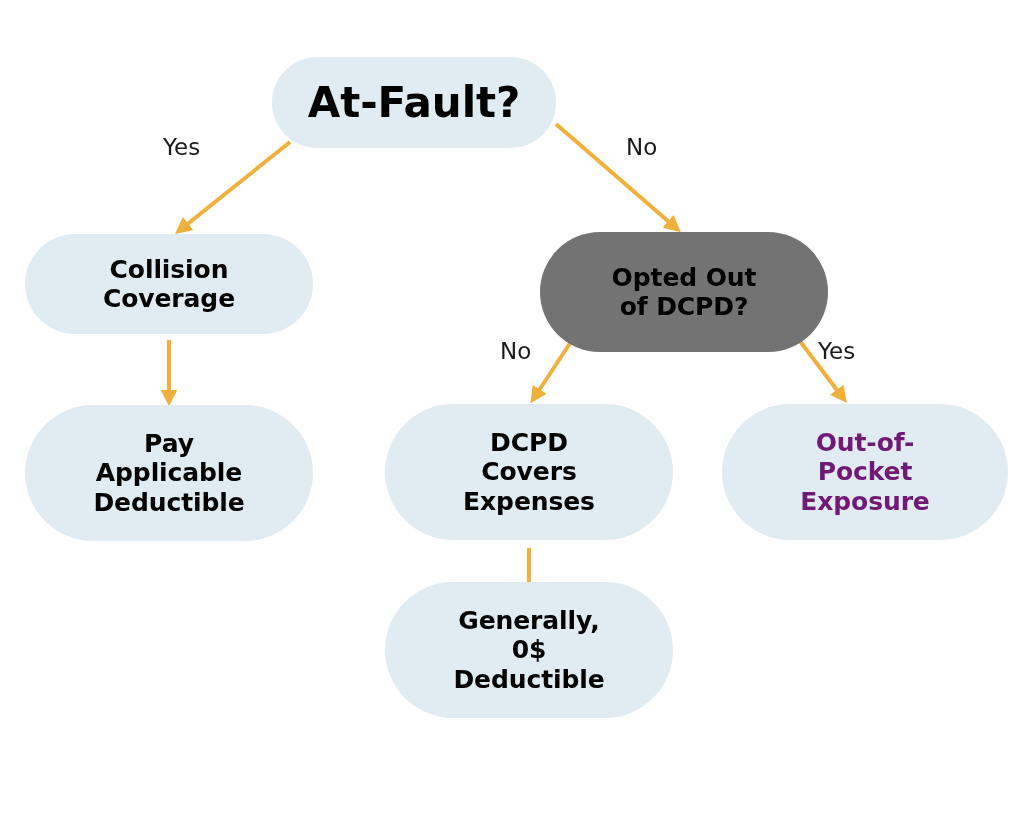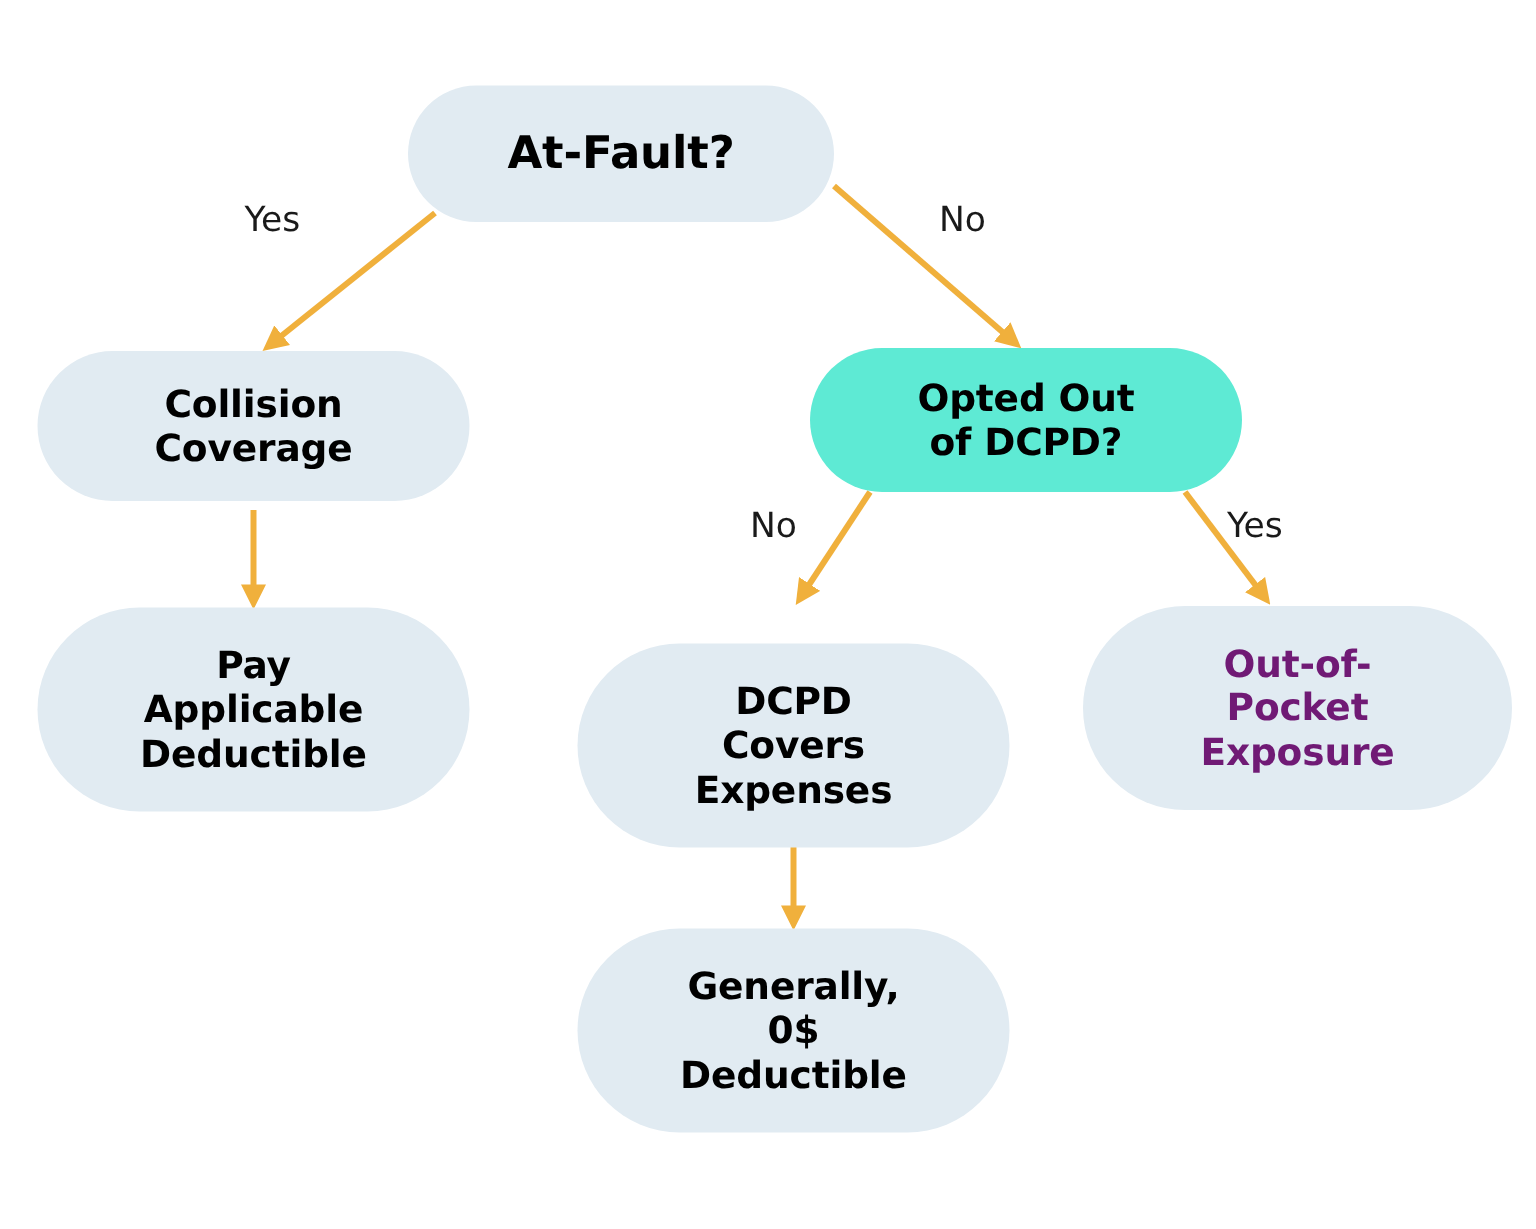--- a/index.html
+++ b/index.html
@@ -38,21 +38,21 @@
     justify-content: center;
     text-align: center;
     color: #000000;
     font-weight: bold;
     line-height: 1.17;
     letter-spacing: -0.1px;
     white-space: pre-line;
     z-index: 2;
   }
   .node.root {
-    font-size: 30px;
+    font-size: 42px;
   }
   .node.level1 {
     font-size: 25px;
   }
   .node.level2 {
     font-size: 25px;
     text-align: center;
   }
   .node.level3 {
     font-size: 25px;
@@ -84,32 +84,32 @@
         <line x1="580" y1="328" x2="534" y2="398" stroke="#f0b03c" stroke-width="4" stroke-linecap="butt" marker-end="url(#arrowhead)"></line>
         <line x1="790" y1="328" x2="843" y2="398" stroke="#f0b03c" stroke-width="4" stroke-linecap="butt" marker-end="url(#arrowhead)"></line>
         <line x1="529" y1="548" x2="529" y2="614" stroke="#f0b03c" stroke-width="4" stroke-linecap="butt" marker-end="url(#arrowhead)"></line>
       </g>
   </svg>
 
   <div id="nodes-layer">
       <div class="node root" style="left: 272px; top: 57px; width: 284px; height: 91px; background: rgb(225, 235, 242); color: rgb(0, 0, 0);">At-Fault?</div>
       <div class="node level1" style="left: 25px; top: 234px; width: 288px; height: 100px; background: rgb(225, 235, 242); color: rgb(0, 0, 0);">Collision
 Coverage</div>
-      <div class="node level1" style="left: 540px; top: 232px; width: 288px; height: 96px; background: #5eead4; color: rgb(0, 0, 0);">Opted Out
+      <div class="node level1" style="left: 540px; top: 232px; width: 288px; height: 120px; background: #737373; color: rgb(0, 0, 0);">Opted Out
 of DCPD?</div>
       <div class="node level2" style="left: 25px; top: 405px; width: 288px; height: 136px; background: rgb(225, 235, 242); color: rgb(0, 0, 0);">Pay
 Applicable
 Deductible</div>
-      <div class="node level2" style="left: 385px; top: 404px; width: 288px; height: 136px; background: rgb(225, 235, 242); color: rgb(0, 0, 0); margin-top: 25px;">DCPD
+      <div class="node level2" style="left: 385px; top: 404px; width: 288px; height: 136px; background: rgb(225, 235, 242); color: rgb(0, 0, 0);">DCPD
 Covers
 Expenses</div>
       <div class="node level2" style="left: 722px; top: 404px; width: 286px; height: 136px; background: rgb(225, 235, 242); color: #701a75;">Out-of-
 Pocket
 Exposure</div>
-      <div class="node level3" style="left: 385px; top: 619px; width: 288px; height: 136px; background: rgb(225, 235, 242); color: rgb(0, 0, 0);">Generally,
+      <div class="node level3" style="left: 385px; top: 582px; width: 288px; height: 136px; background: rgb(225, 235, 242); color: rgb(0, 0, 0);">Generally,
 0$
 Deductible</div>
     </div>
   <div id="labels-layer">
       <div class="edge-label" style="left: 163px; top: 134px; color: rgb(26, 26, 26);">Yes</div>
       <div class="edge-label" style="left: 626px; top: 134px; color: rgb(26, 26, 26);">No</div>
       <div class="edge-label" style="left: 500px; top: 338px; color: rgb(26, 26, 26);">No</div>
       <div class="edge-label" style="left: 818px; top: 338px; color: rgb(26, 26, 26);">Yes</div>
     </div>
 

